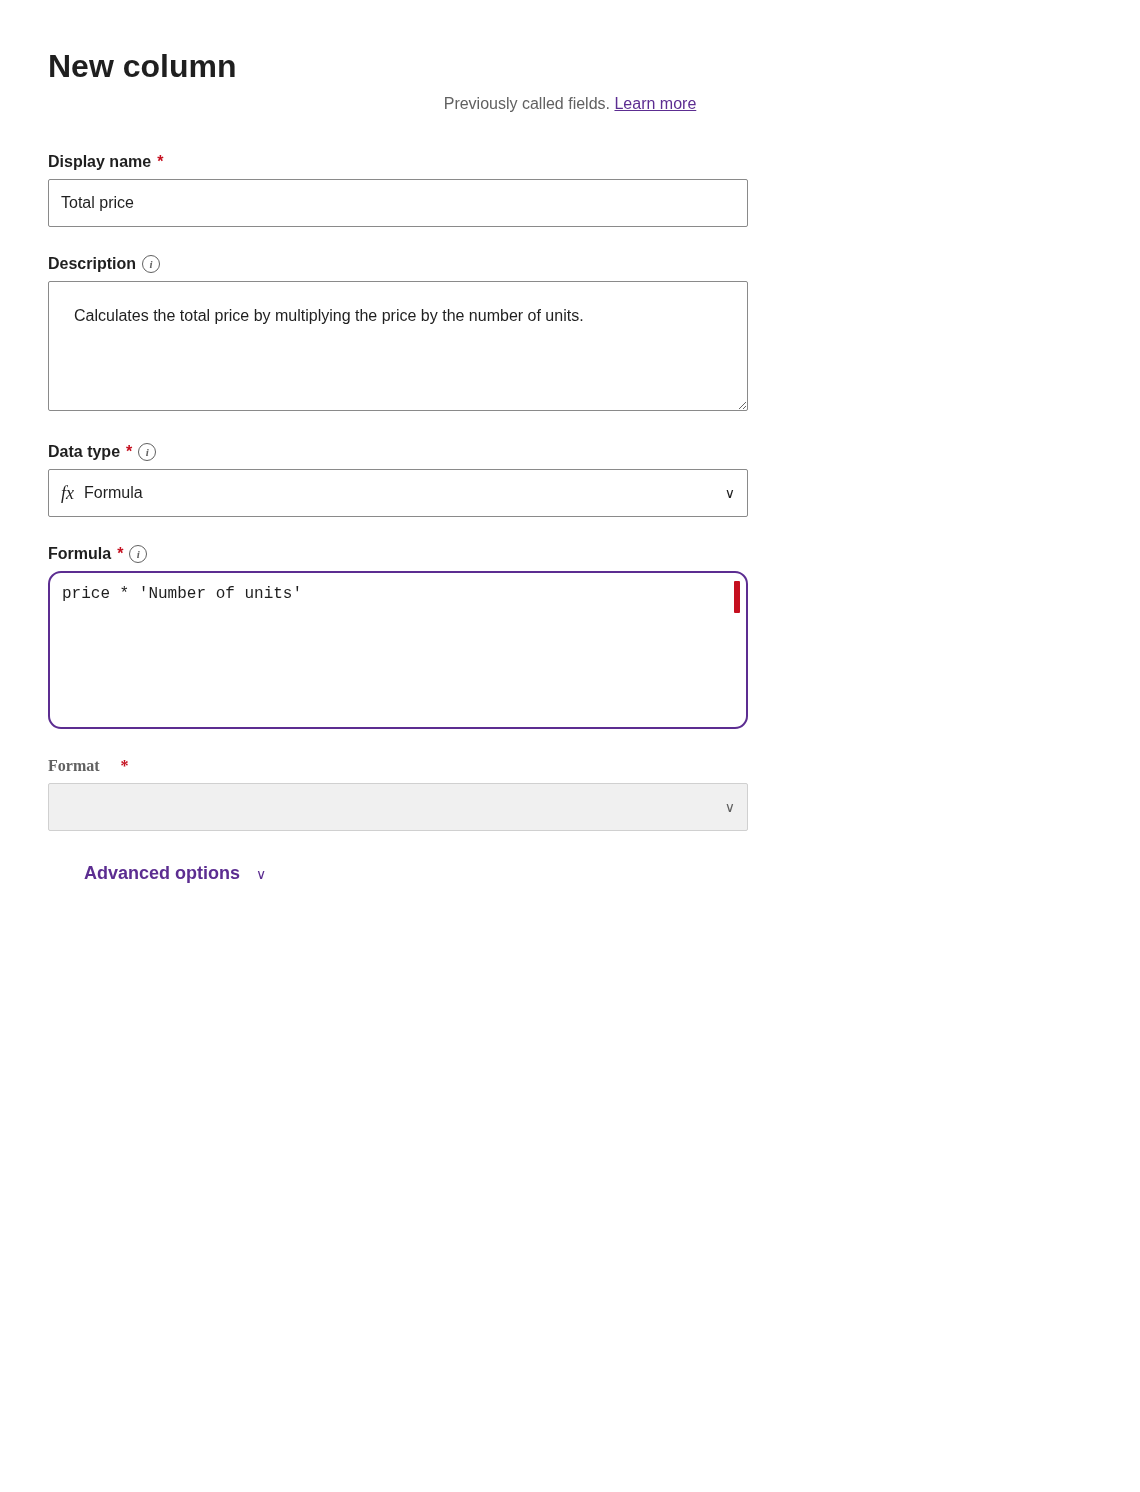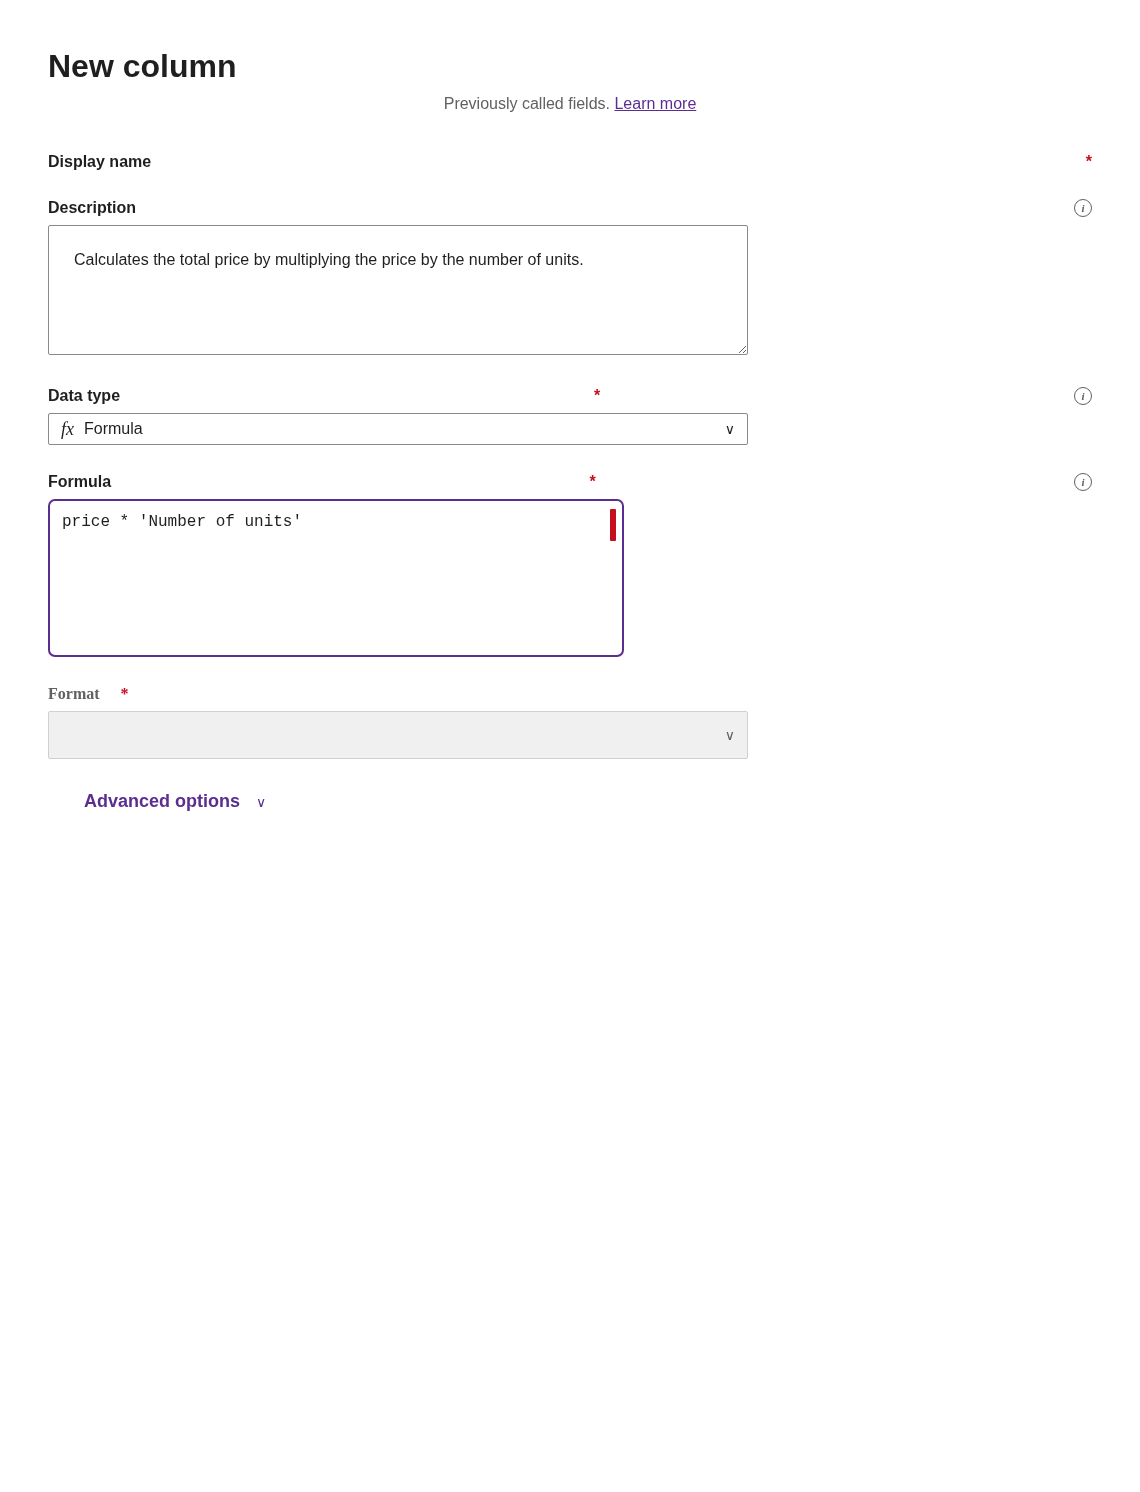--- a/index.html
+++ b/index.html
@@ -42,21 +42,20 @@
     }
 
     .field-label {
       font-size: 16px;
       font-weight: 600;
       color: #1f1f1f;
       margin-bottom: 8px;
       display: flex;
       align-items: center;
       gap: 6px;
-      justify-content: space-between;
     }
 
     .required-star {
       color: #c50f1f;
       font-weight: 600;
     }
 
     .info-icon {
       display: inline-flex;
       align-items: center;
@@ -95,21 +94,21 @@
       font-size: 16px;
       font-family: inherit;
       color: #1f1f1f;
       outline: none;
       resize: vertical;
       background: #ffffff;
     }
 
     .select-wrapper {
       width: 700px;
-      height: 32px;
+      height: 48px;
       border: 1px solid #8a8a8a;
       border-radius: 2px;
       background: #ffffff;
       display: flex;
       align-items: center;
       padding: 0 12px;
       cursor: pointer;
       position: relative;
     }
 
@@ -126,23 +125,23 @@
       color: #1f1f1f;
       flex: 1;
     }
 
     .chevron-icon {
       font-size: 14px;
       color: #1f1f1f;
     }
 
     .formula-wrapper {
-      width: 576px;
+      width: 700px;
       border: 2px solid #5c2d91;
-      border-radius: 7px;
+      border-radius: 13px;
       background: #ffffff;
       position: relative;
       min-height: 150px;
     }
 
     .formula-textarea {
       width: 100%;
       min-height: 150px;
       border: none;
       outline: none;
@@ -226,20 +225,21 @@
 <p class="subtitle">
   <span>Previously called fields.</span>
   <a>Learn more</a>
 </p>
 
 <div class="field-group">
   <div class="field-label">
     <span>Display name</span>
     <span class="required-star">*</span>
   </div>
+  <input type="text" class="text-input" value="Total price" style="">
 </div>
 
 <div class="field-group">
   <div class="field-label">
     <span>Description</span>
     <span class="info-icon">i</span>
   </div>
   <textarea class="textarea-input" style="">Calculates the total price by multiplying the price by the number of units.</textarea>
 </div>
 

